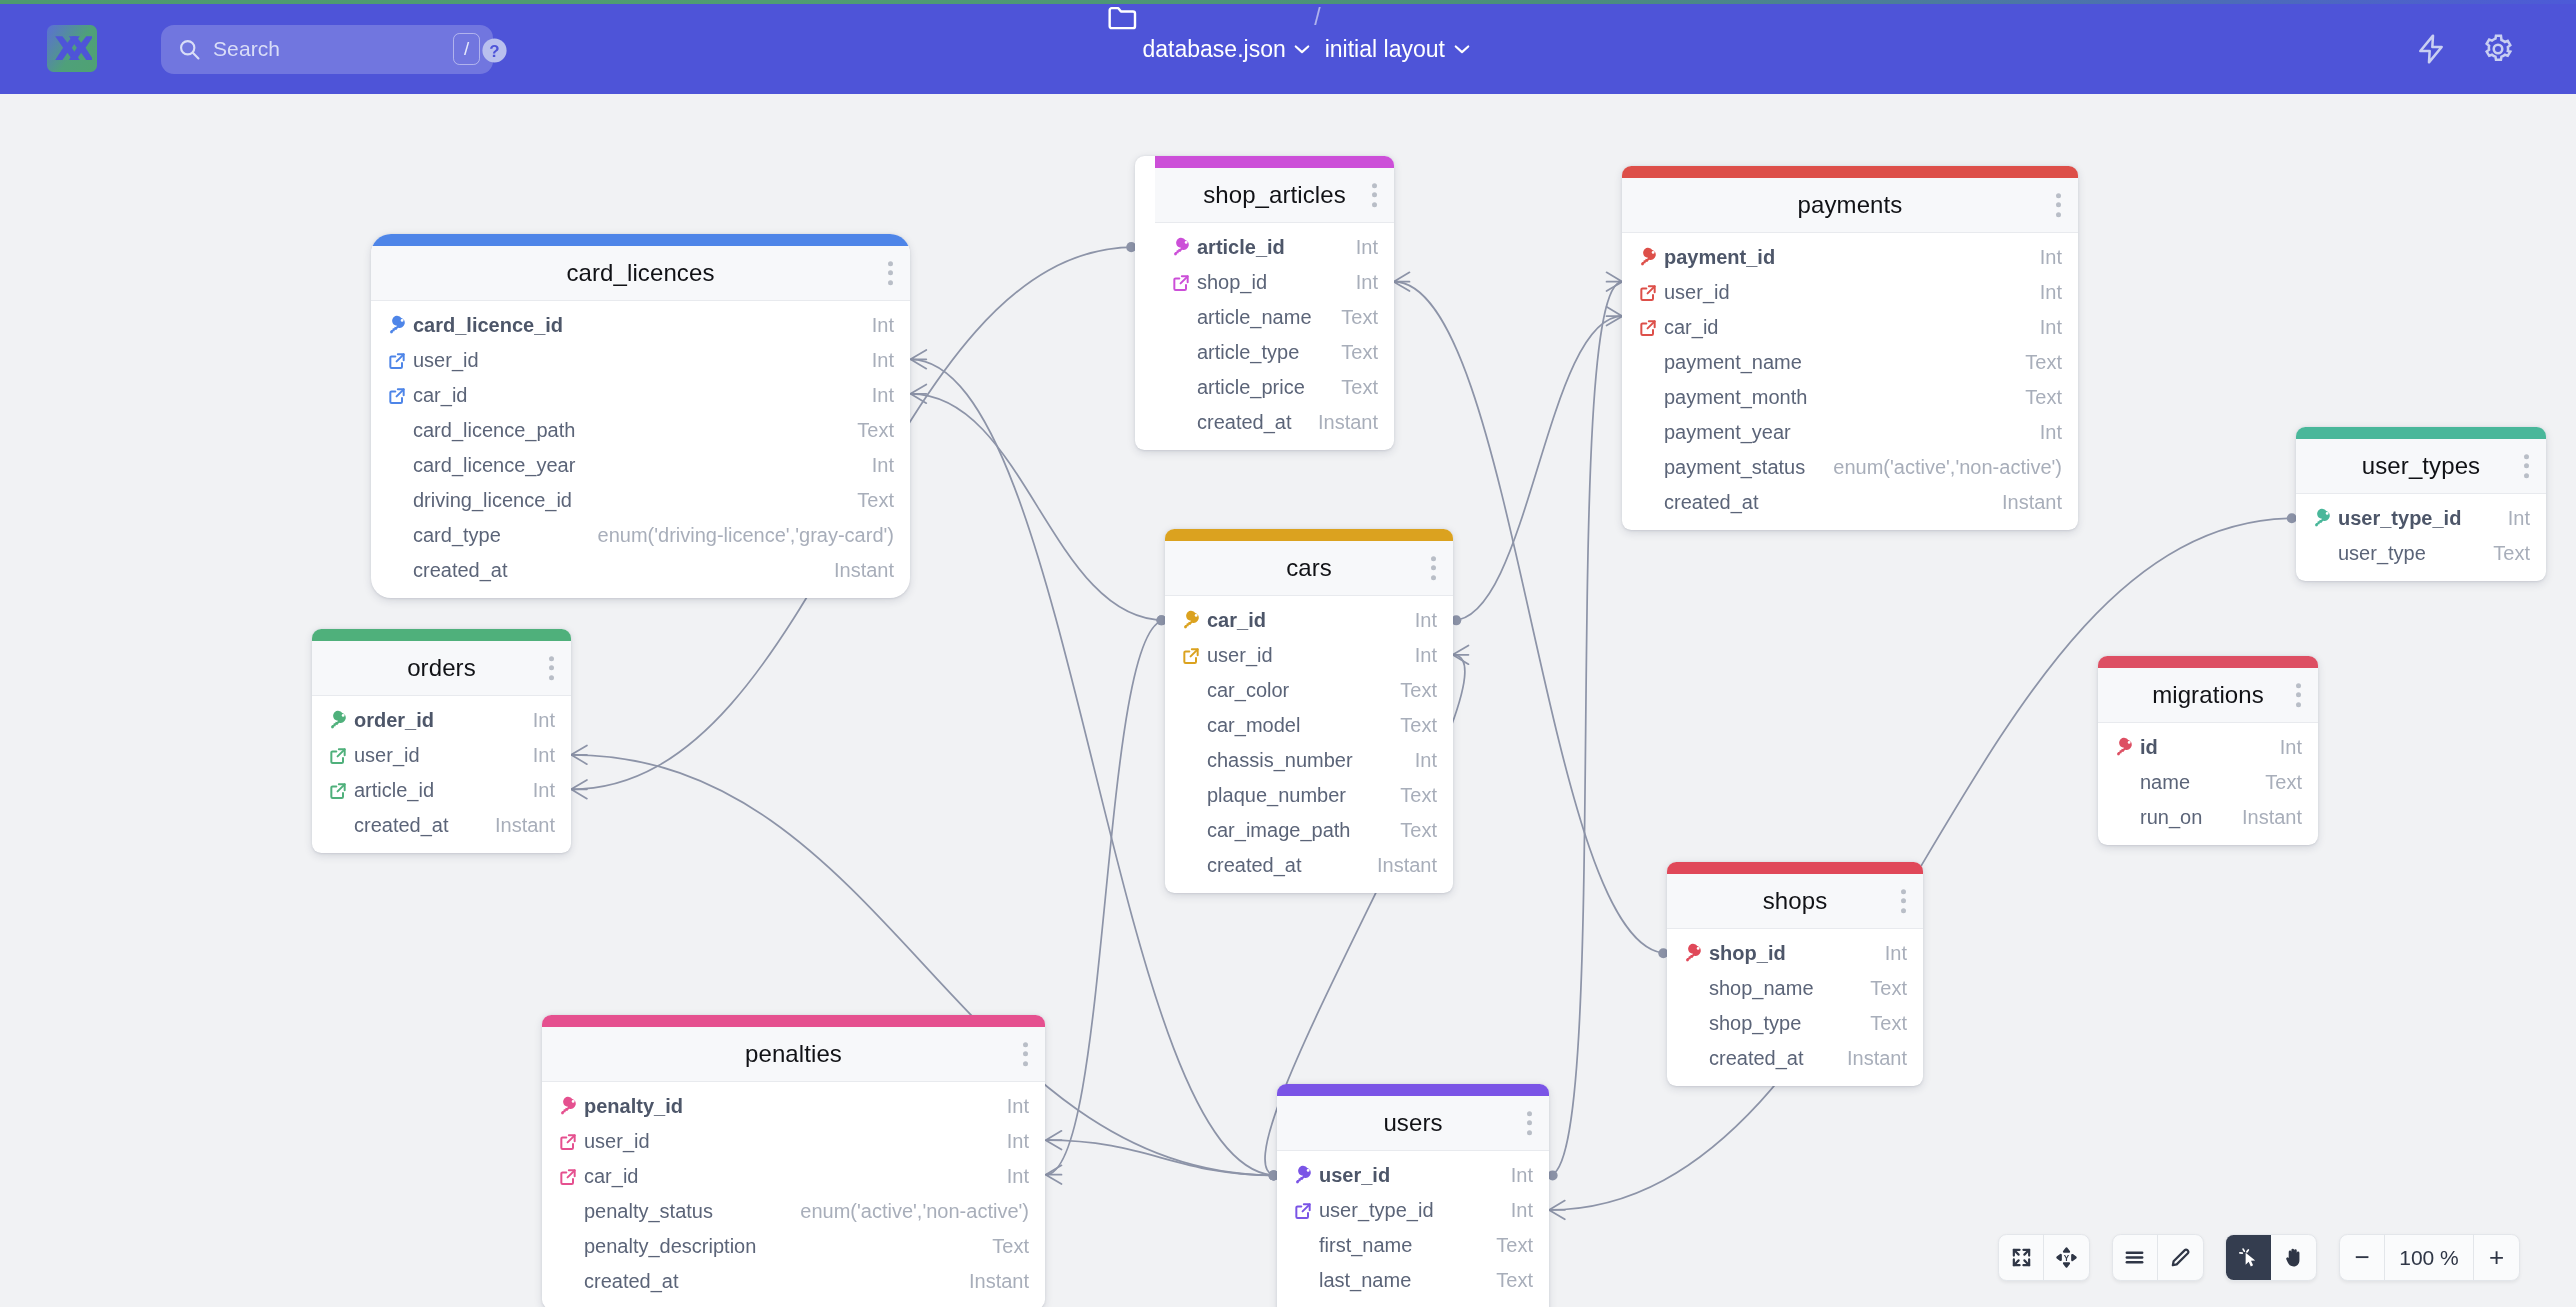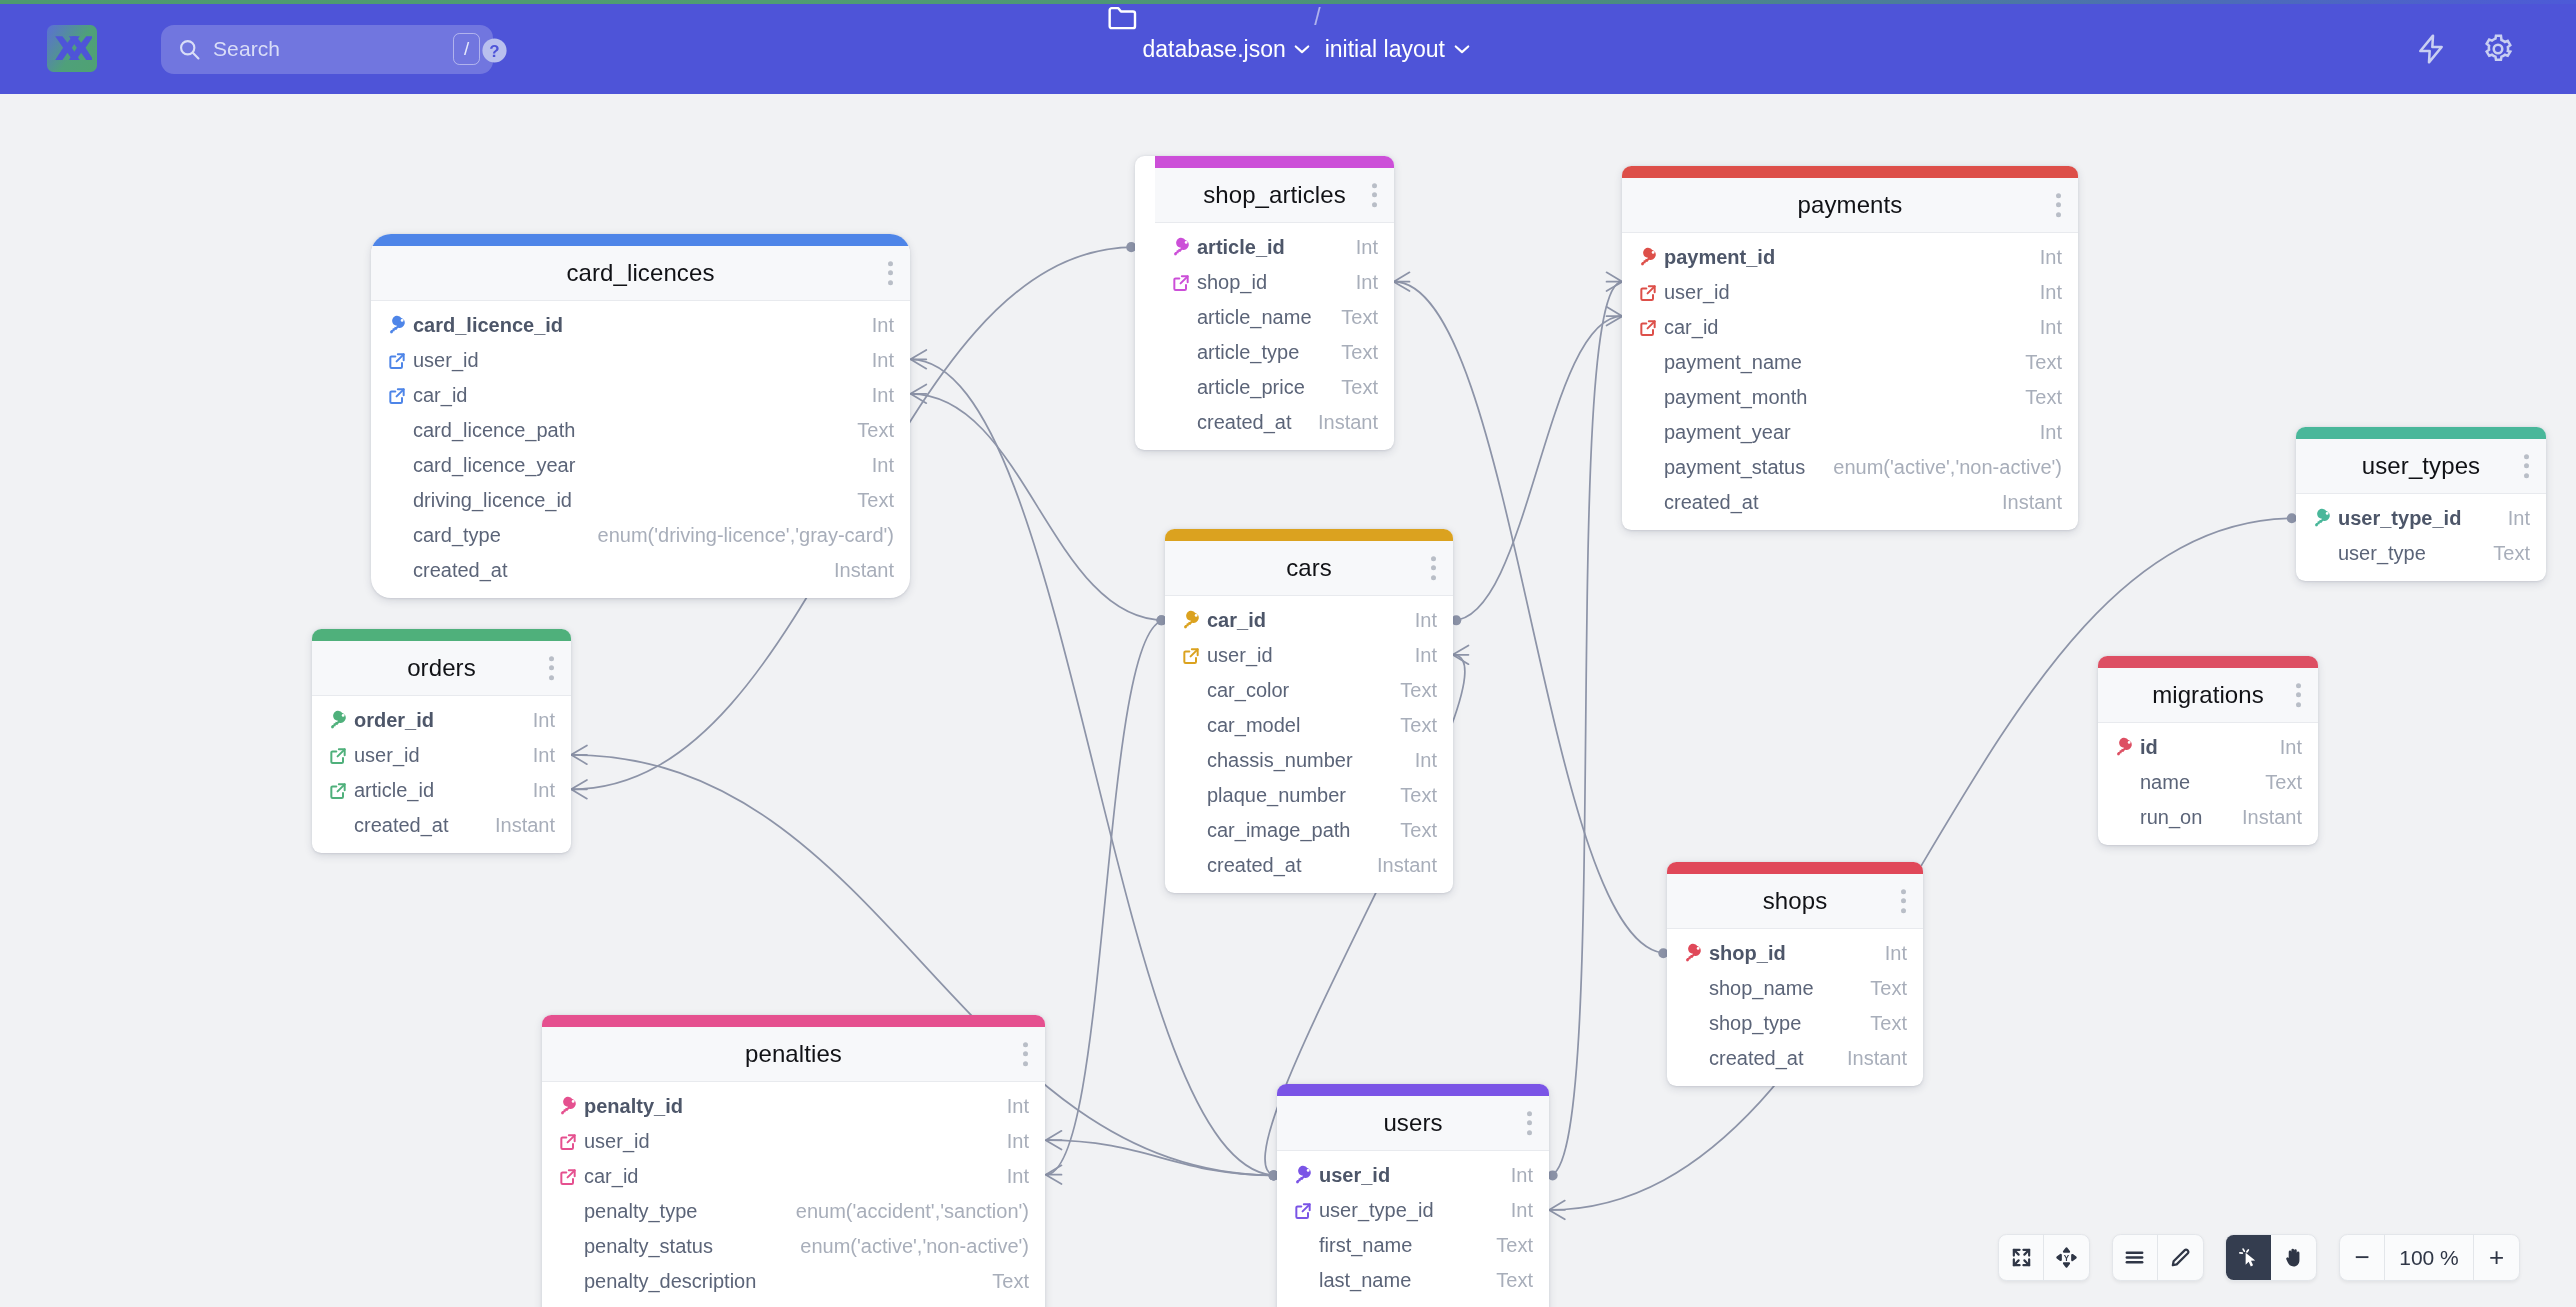--- a/index.html
+++ b/index.html
@@ -665,25 +665,20 @@
                   <path d="M13 4h7v7"></path>
                   <path d="M20 4l-8.5 8.5"></path>
                   <path d="M18 14.5V19a1.5 1.5 0 0 1-1.5 1.5h-11A1.5 1.5 0 0 1 4 19V8a1.5 1.5 0 0 1 1.5-1.5H10"></path>
                 </svg>
               </span>
               <span class="rname">car_id</span>
               <span class="spacer"></span>
               <span class="rtype">Int</span>
             </div>
             <div class="row noicon">
-              <span class="rname">penalty_type</span>
-              <span class="spacer"></span>
-              <span class="rtype">enum('accident','sanction')</span>
-            </div>
-            <div class="row noicon">
               <span class="rname">penalty_status</span>
               <span class="spacer"></span>
               <span class="rtype">enum('active','non-active')</span>
             </div>
             <div class="row noicon">
               <span class="rname">penalty_description</span>
               <span class="spacer"></span>
               <span class="rtype">Text</span>
             </div>
             <div class="row noicon">

